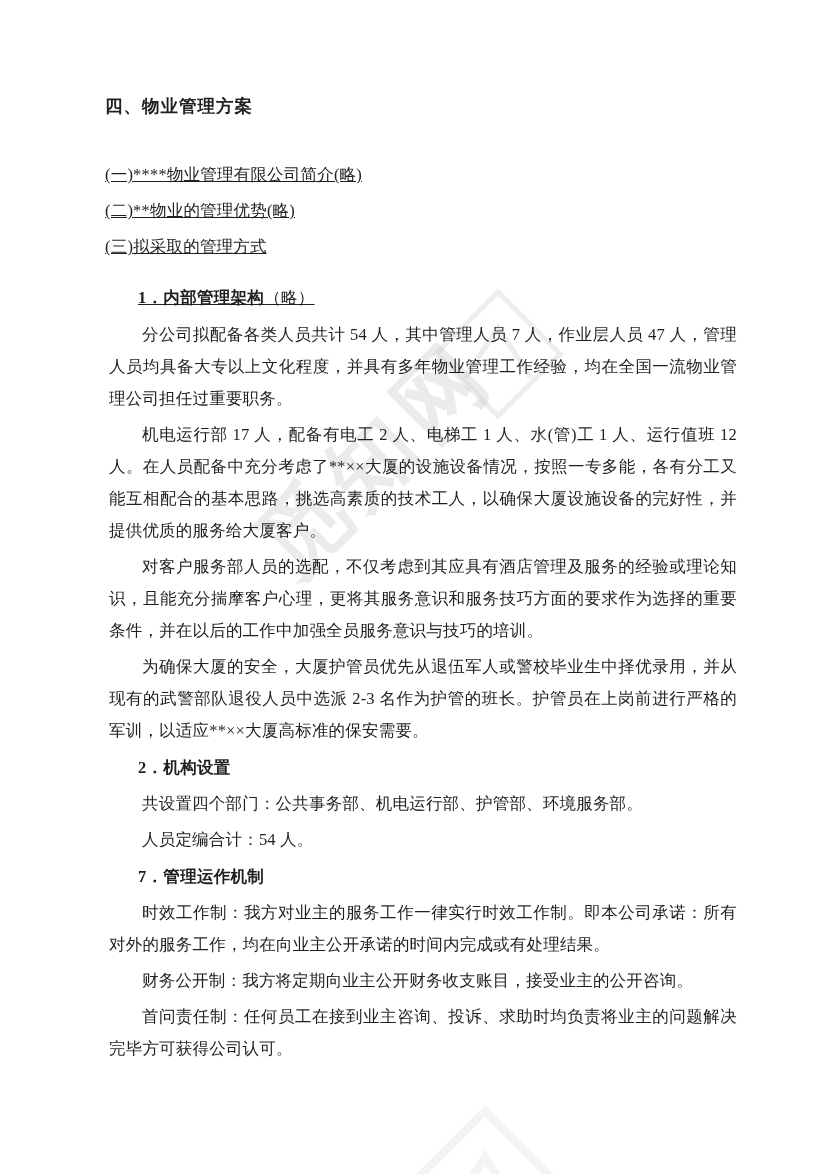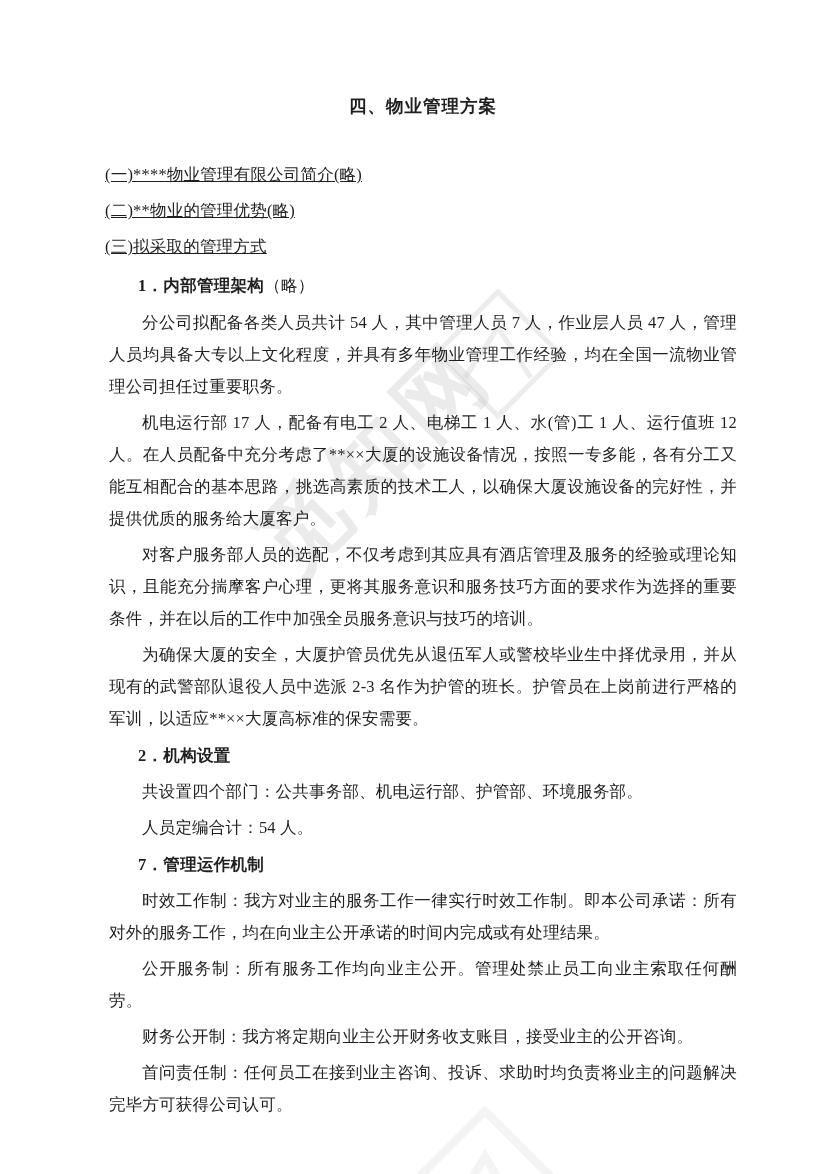--- a/index.html
+++ b/index.html
@@ -19,41 +19,42 @@
   .content {
     position: absolute;
     left: 105px;
     top: 0;
     width: 636px;
   }
   .doc-title {
     margin: 94px 0 39px 0;
     font-size: 17.5px;
     font-weight: bold;
-    text-align: center;
+    text-align: left;
     line-height: 24px;
     letter-spacing: 1px;
   }
   .outline-item {
     margin: 0;
     font-size: 16.5px;
     line-height: 36px;
     letter-spacing: 0.2px;
     text-decoration: underline;
   }
   .sec-heading {
     margin: 2px 0 3px 0;
     font-size: 16.5px;
     line-height: 33px;
     text-indent: 2em;
     font-weight: bold;
     letter-spacing: 0.3px;
   }
   .sec-heading.first {
-    margin: 4px 0 5px 0;
+    margin: 16px 0 5px 0;
+    text-decoration: underline;
   }
   .sec-heading .suffix {
     font-weight: normal;
   }
   .body-para {
     margin: 4px;
     font-size: 16.5px;
     line-height: 32px;
     text-indent: 2em;
     text-align: justify;
@@ -131,18 +132,17 @@
     <p class="body-para">为确保大厦的安全，大厦护管员优先从退伍军人或警校毕业生中择优录用，并从现有的武警部队退役人员中选派 2-3 名作为护管的班长。护管员在上岗前进行严格的军训，以适应**××大厦高标准的保安需要。</p>
 
     <h2 class="sec-heading"><span>2．机构设置</span></h2>
 
     <p class="body-para">共设置四个部门：公共事务部、机电运行部、护管部、环境服务部。</p>
     <p class="body-para">人员定编合计：54 人。</p>
 
     <h2 class="sec-heading"><span>7．管理运作机制</span></h2>
 
     <p class="body-para">时效工作制：我方对业主的服务工作一律实行时效工作制。即本公司承诺：所有对外的服务工作，均在向业主公开承诺的时间内完成或有处理结果。</p>
-    <p class="body-para">公开服务制：所有服务工作均向业主公开。管理处禁止员工向业主索取任何酬劳。</p>
     <p class="body-para">财务公开制：我方将定期向业主公开财务收支账目，接受业主的公开咨询。</p>
     <p class="body-para">首问责任制：任何员工在接到业主咨询、投诉、求助时均负责将业主的问题解决完毕方可获得公司认可。</p>
 
   </div>
 </main>
 
 </body></html>

